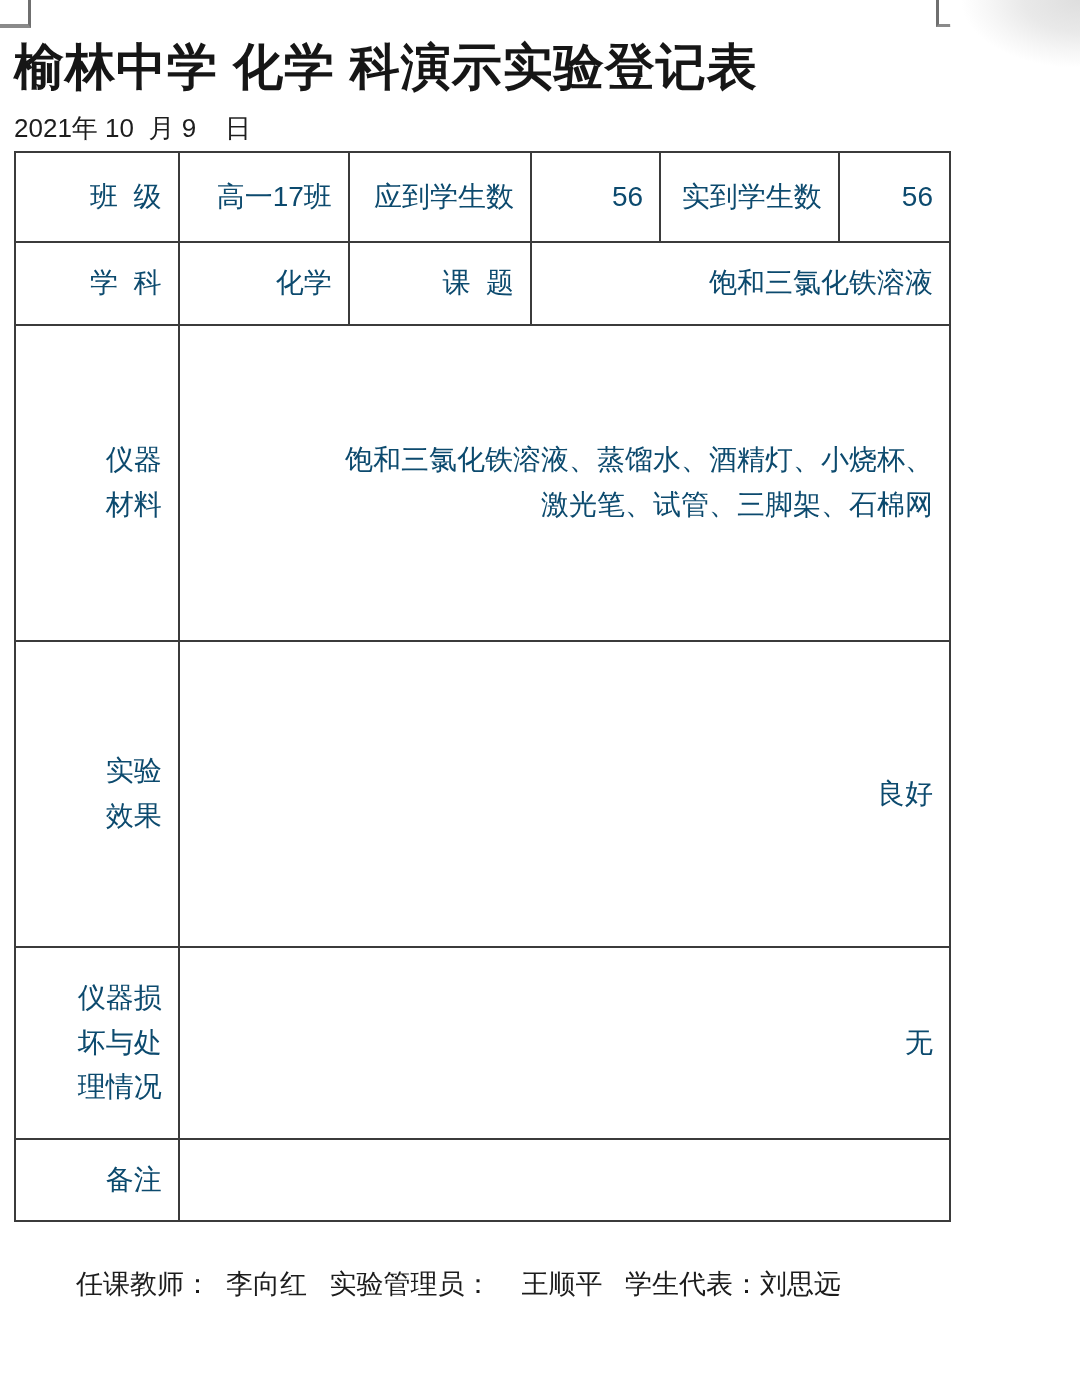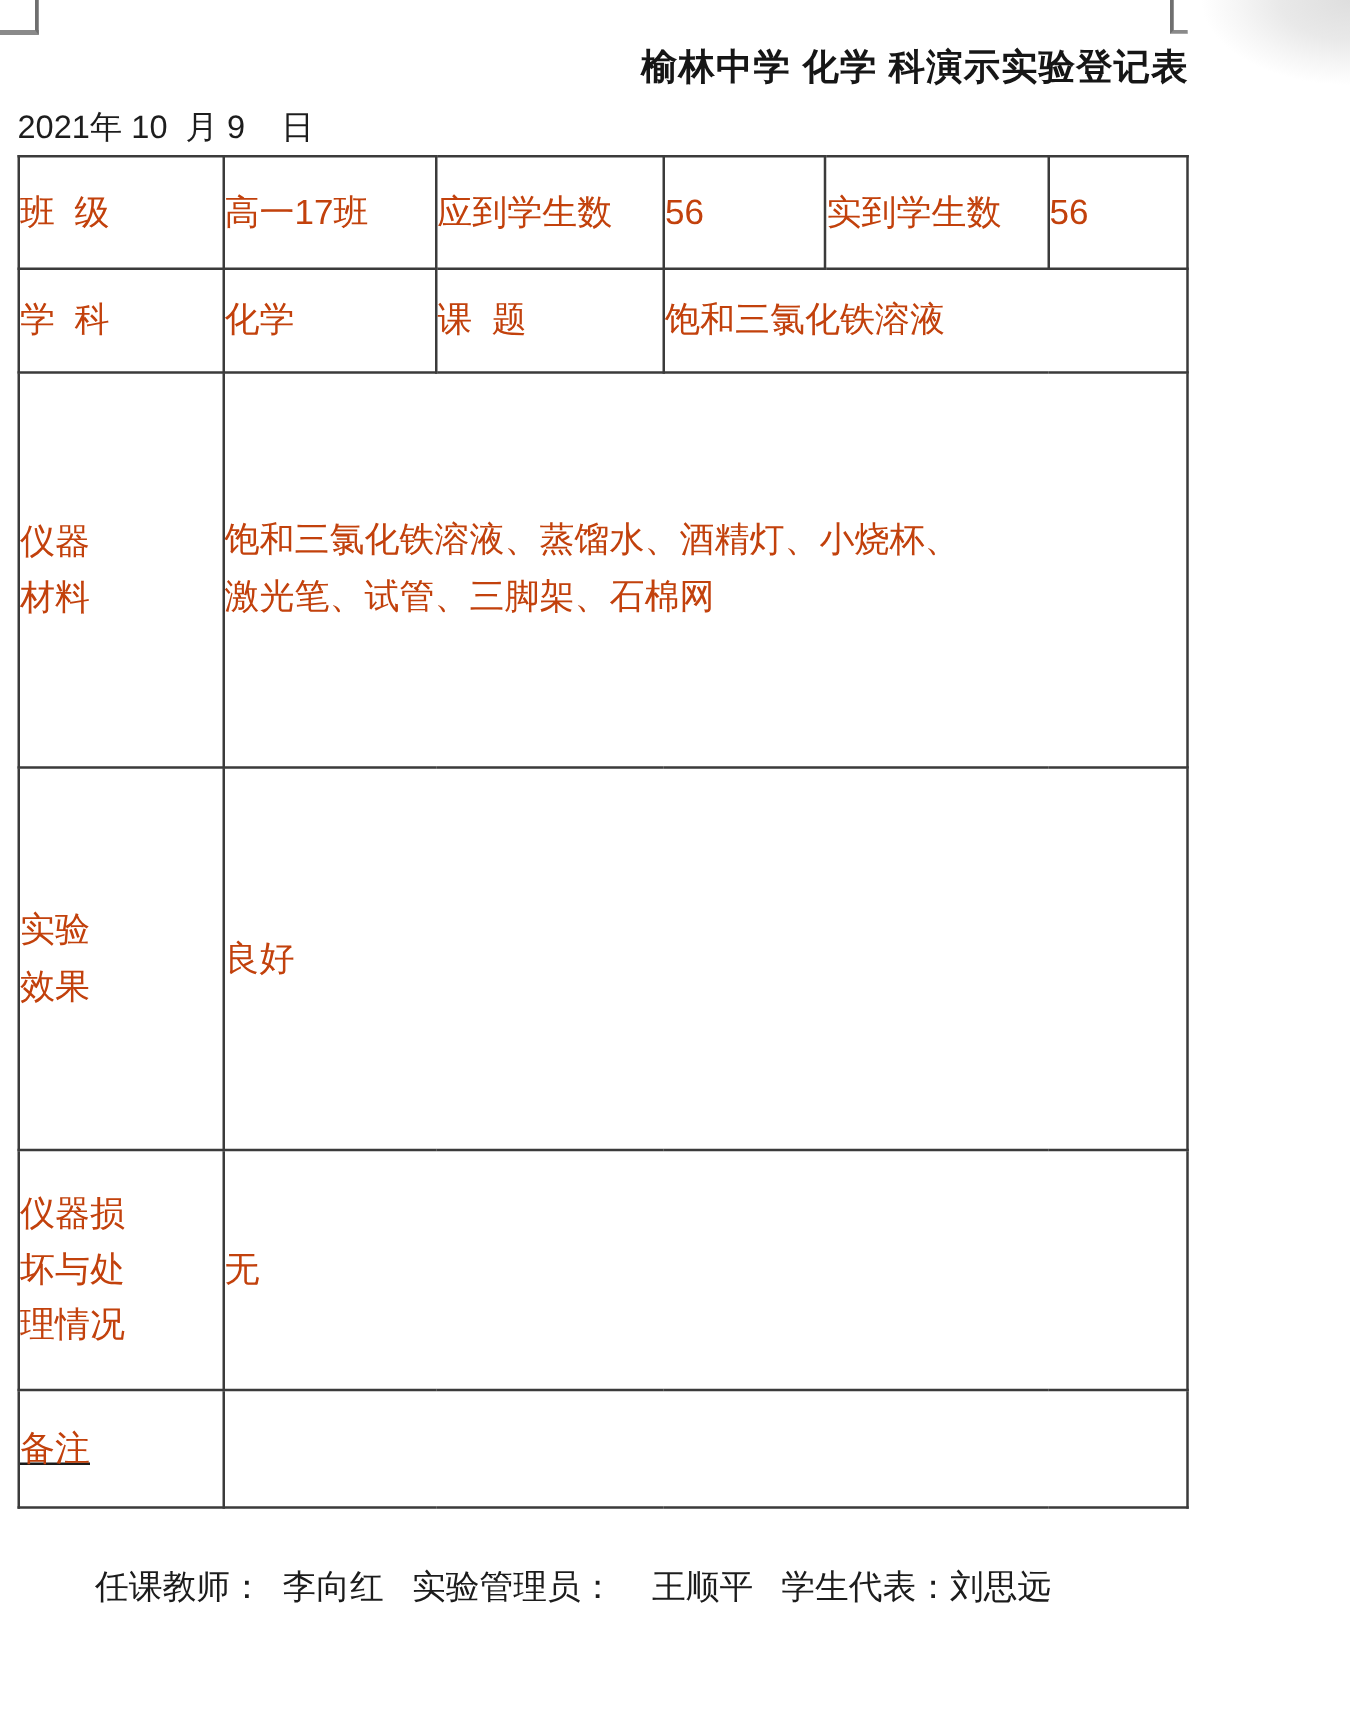--- a/index.html
+++ b/index.html
@@ -38,22 +38,22 @@
       #dedede 0%, #e9e9e9 40%, #f6f6f6 65%, #ffffff 85%);
     border-bottom-left-radius: 70px;
   }
   .sheet {
     position: absolute;
     left: 14px; top: 0;
     width: 937px;
   }
   .title {
     margin: 34px 0 0 0;
-    text-align: right;
-    font-size: 29px;
+    text-align: left;
+    font-size: 50px;
     font-weight: 600;
     letter-spacing: 1px;
     white-space: pre;
     color: #161616;
   }
   .date-line {
     margin-top: 10px;
     text-align: left;
     padding-right: 24px;
     font-size: 26px;
@@ -61,35 +61,35 @@
     color: #1d1d1d;
   }
   table.form {
     border-collapse: collapse;
     table-layout: fixed;
     width: 100%;
     margin-top: 5px;
   }
   table.form td {
     border: 2px solid #3b3b3b;
-    text-align: left;
+    text-align: right;
     vertical-align: middle;
     font-size: 28px;
     line-height: 1.6;
     white-space: pre;
-    padding: 0 0;
-    color: #c2410c;
+    padding: 0 16px;
+    color: #0c4a6e;
     overflow: hidden;
   }
   tr.r1 { height: 90px; }
   tr.r2 { height: 83px; }
   tr.r3 { height: 316px; }
   tr.r4 { height: 306px; }
   tr.r5 { height: 192px; margin-top: 15px; }
-  tr.r6 { height: 94px; text-decoration: underline; }
+  tr.r6 { height: 82px; }
   td.big-text { font-size: 30px; }
   td.materials-value { line-height: 1.85; font-size: 30px; font-family: Liberation Serif, serif; }
   .footer-line {
     margin-top: 44px;
     padding-left: 62px;
     font-size: 27px;
     white-space: pre;
     color: #1c1c1c;
   }
 </style>

